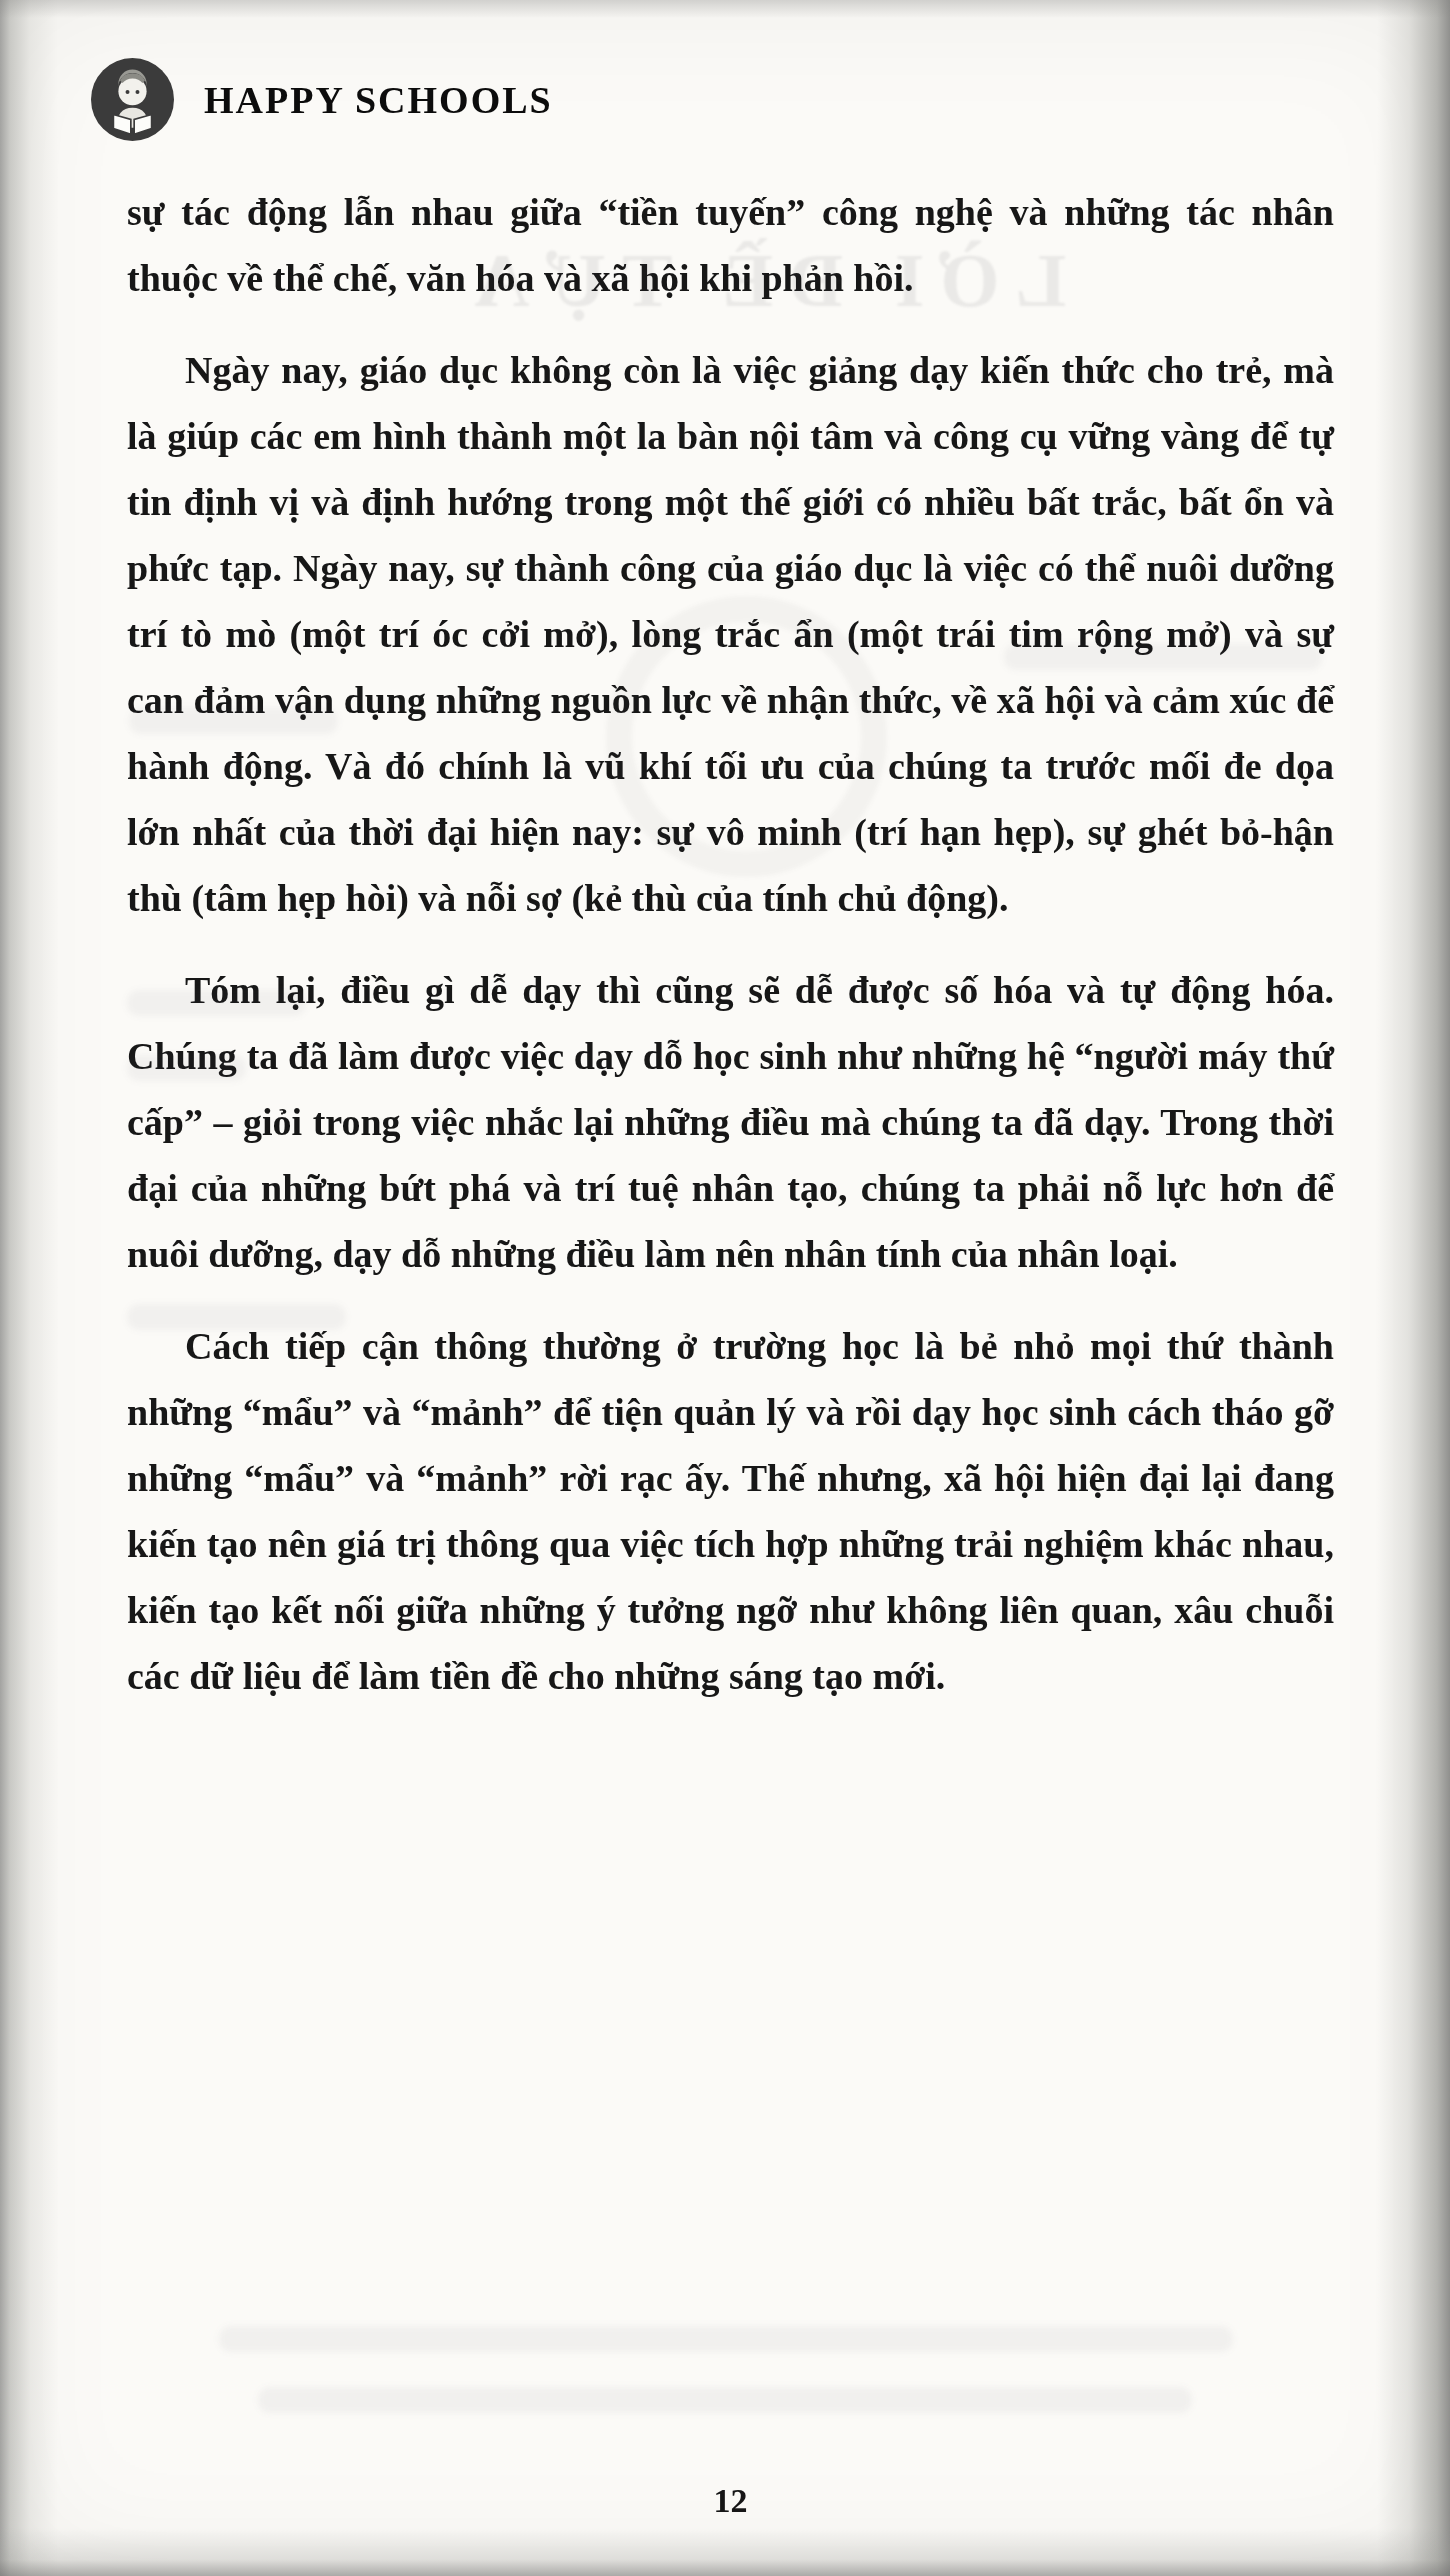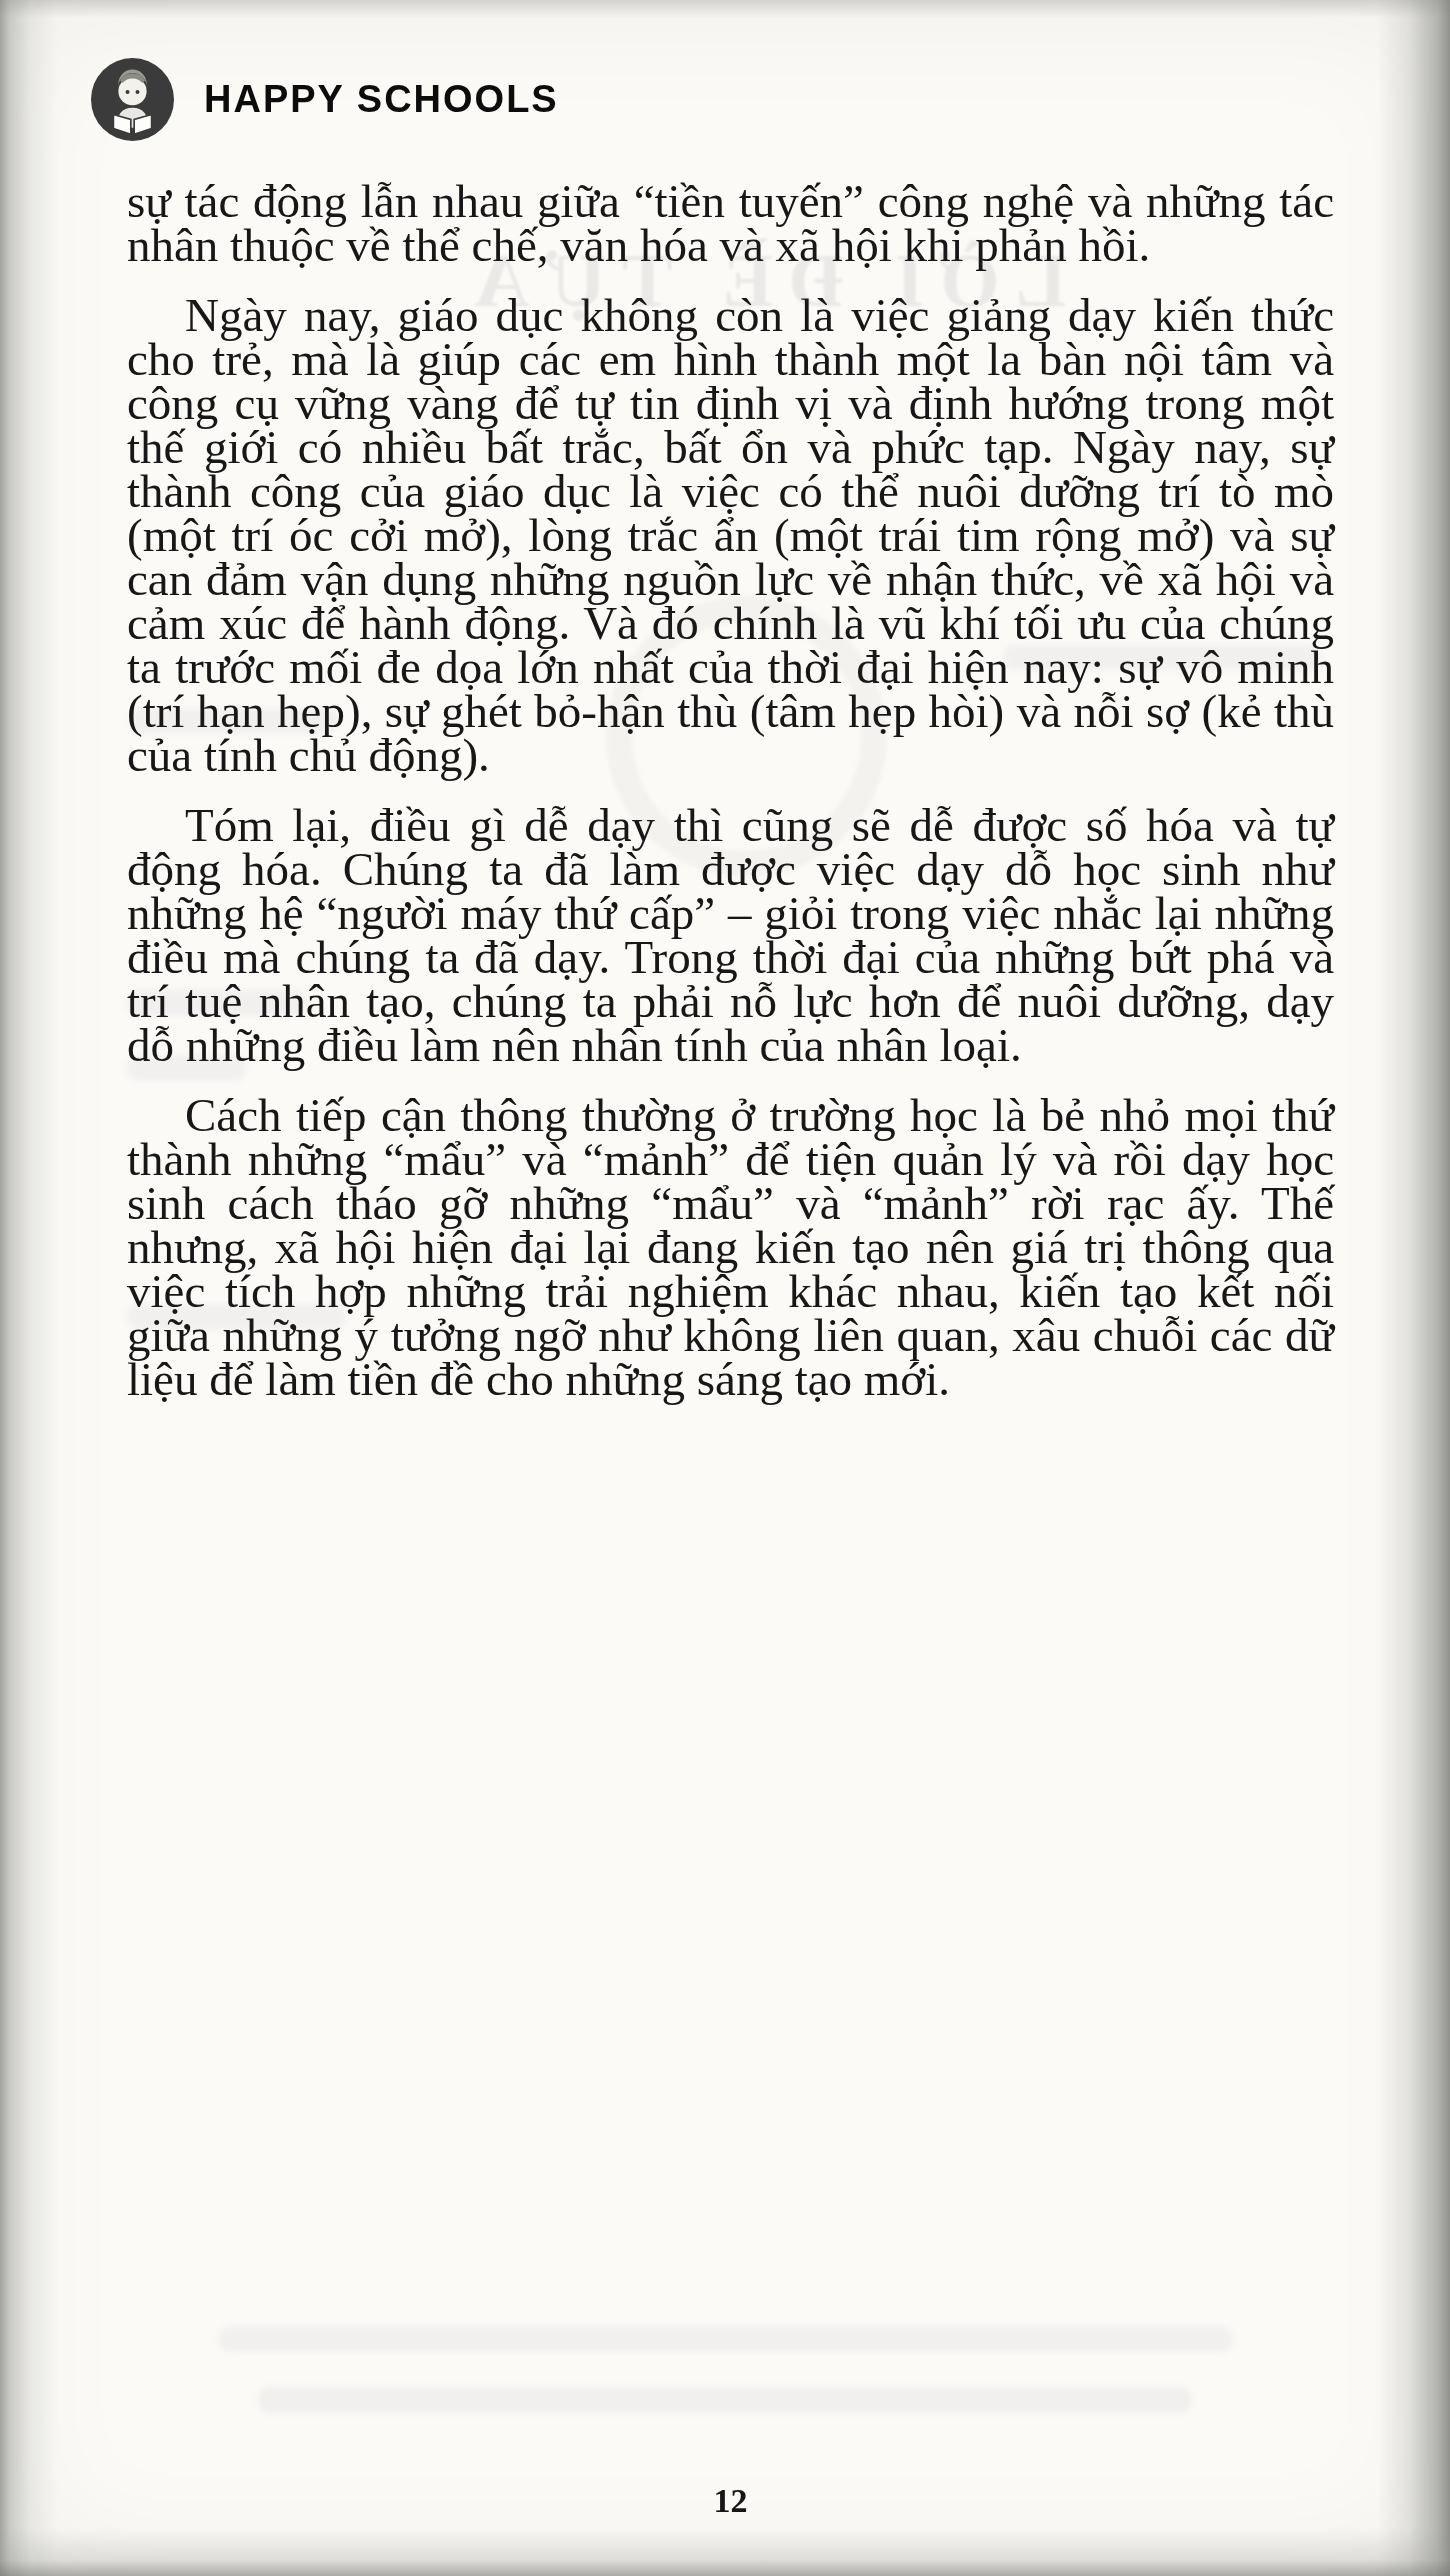--- a/index.html
+++ b/index.html
@@ -67,34 +67,34 @@
     align-items: center;
     gap: 30px;
     padding: 58px 0 0 91px;
   }
   .logo {
     width: 83px;
     height: 83px;
     flex: 0 0 83px;
   }
   .brand {
-    font-family: Liberation Sans, sans-serif;
+    font-family: Liberation Serif, serif;
     font-weight: 900;
     font-size: 38px;
     letter-spacing: 2px;
     color: #0c0c0c;
   }
 
   
   .content {
     margin: 38px 117px 0 127px;
     text-align: justify;
-    font-size: 47px;
-    line-height: 44px;
-    font-weight: 400;
+    font-size: 38px;
+    line-height: 66px;
+    font-weight: 700;
     color: #171717;
   }
   .para {
     margin: 0 0 26px 0;
     text-indent: 58px;
   }
   .para.continuation { text-indent: 0; }
 
   
   .page-number {

